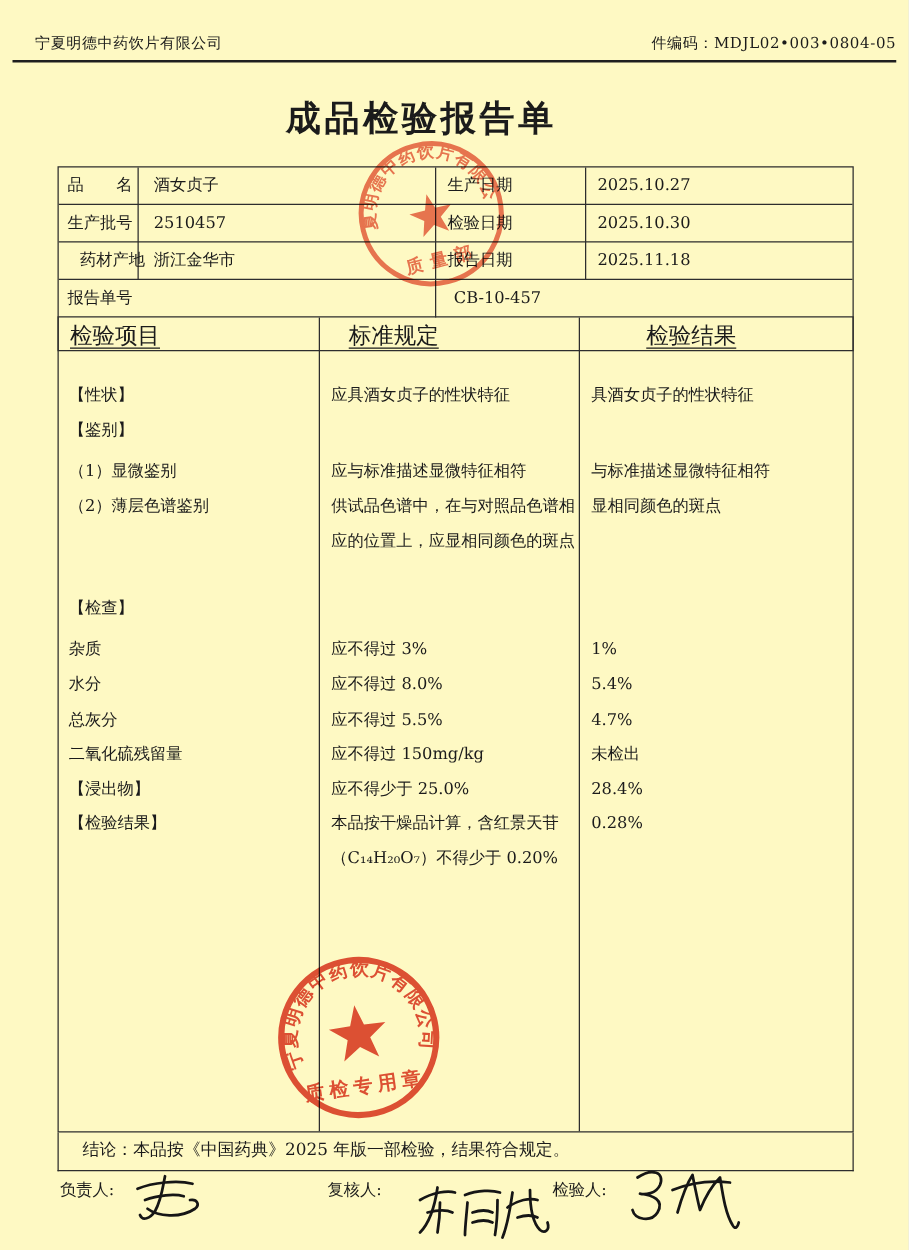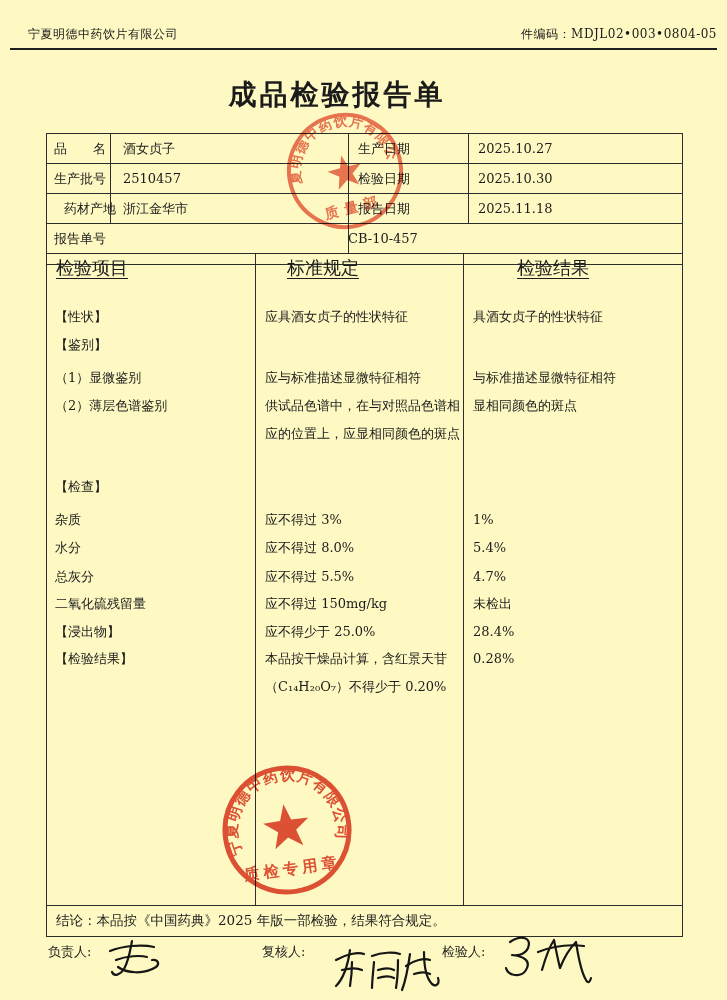--- a/index.html
+++ b/index.html
@@ -8,34 +8,34 @@
     font-family:"DejaVu Serif","Liberation Serif",serif;
     color:#1b1b1b;overflow:hidden;margin:0 auto;
   }
   .abs{position:absolute;}
   
   .company{left:28px;top:26px;font-size:12px;letter-spacing:.5px;}
   .doccode{right:10px;top:26px;font-size:12px;letter-spacing:.5px;}
   .headrule{left:10px;top:48px;width:707px;border-top:2px solid #1f1f1f;height:0;}
   .doctitle{left:0;top:76px;width:674px;text-align:center;font-size:28px;font-weight:bold;letter-spacing:3px;}
   
-  .infobox{left:46px;top:133px;width:637px;height:132px;border:1.5px solid #2d2d2d;box-sizing:border-box;}
+  .infobox{left:46px;top:133px;width:637px;height:148px;border:1.5px solid #2d2d2d;box-sizing:border-box;}
   .infobox .h{position:absolute;left:0;width:100%;border-top:1.5px solid #2d2d2d;height:0;}
   .infobox .v{position:absolute;top:0;border-left:1.5px solid #2d2d2d;width:0;}
   .itxt{position:absolute;font-size:13px;line-height:30px;height:30px;white-space:nowrap;}
   
   .mainbox{left:46px;top:253px;width:637px;height:653px;border:1.5px solid #2d2d2d;box-sizing:border-box;}
   .mainbox .v{position:absolute;top:0;height:100%;border-left:1.5px solid #2d2d2d;width:0;}
   .colhead{font-size:18px;text-decoration:underline;text-underline-offset:4px;white-space:nowrap;}
   .trow{position:absolute;left:46px;width:637px;font-size:13px;line-height:28px;}
   .trow .c1{position:absolute;left:9px;top:0;width:195px;white-space:pre-line;}
   .trow .c2{position:absolute;left:219px;top:0;width:197px;white-space:pre-line;}
   .trow .c3{position:absolute;left:427px;top:0;width:200px;white-space:pre-line;}
   
-  .conclusion{left:46px;top:906px;width:637px;height:31px;border:1.5px solid #2d2d2d;border-top:none;box-sizing:border-box;font-size:13.5px;line-height:29px;padding-left:9px;}
+  .conclusion{left:46px;top:906px;width:637px;height:31px;border:1.5px solid #2d2d2d;border-top:none;box-sizing:border-box;font-size:13.5px;line-height:29px;padding-left:19px;}
   
   .signlabel{font-size:13px;top:943px;white-space:nowrap;}
   .sig{position:absolute;}
   .sig path{fill:none;stroke:#161616;stroke-width:2.2;stroke-linecap:round;stroke-linejoin:round;}
   
   .stamp{position:absolute;mix-blend-mode:multiply;}
   .stamp text{font-family:"DejaVu Serif","Liberation Serif",serif;font-weight:bold;}
 </style>
 </head>
 <body>
@@ -63,30 +63,30 @@
     <div class="itxt" style="left:76px;top:60px">浙江金华市</div>
 
     <div class="itxt" style="left:311px;top:0">生产日期</div>
     <div class="itxt" style="left:431px;top:0">2025.10.27</div>
     <div class="itxt" style="left:311px;top:30px">检验日期</div>
     <div class="itxt" style="left:431px;top:30px">2025.10.30</div>
     <div class="itxt" style="left:311px;top:60px">报告日期</div>
     <div class="itxt" style="left:431px;top:60px">2025.11.18</div>
 
     <div class="itxt" style="left:7px;top:90px">报告单号</div>
-    <div class="itxt" style="left:301px;top:90px">CB-10-457</div>
+    <div class="itxt" style="left:316px;top:90px">CB-10-457</div>
   </div>
 
   <div class="abs mainbox">
     <div class="v" style="left:207.5px"></div>
     <div class="v" style="left:415.5px"></div>
   </div>
 
   <div class="abs colhead" style="left:56px;top:256px">检验项目</div>
-  <div class="abs colhead" style="left:287px;top:256px">标准规定</div>
+  <div class="abs colhead" style="left:279px;top:256px">标准规定</div>
   <div class="abs colhead" style="left:517px;top:256px">检验结果</div>
 
   <div class="trow" style="top:303px">
     <span class="c1">【性状】</span>
     <span class="c2">应具酒女贞子的性状特征</span>
     <span class="c3">具酒女贞子的性状特征</span>
   </div>
   <div class="trow" style="top:331px">
     <span class="c1">【鉴别】</span>
     <span class="c2"></span>

